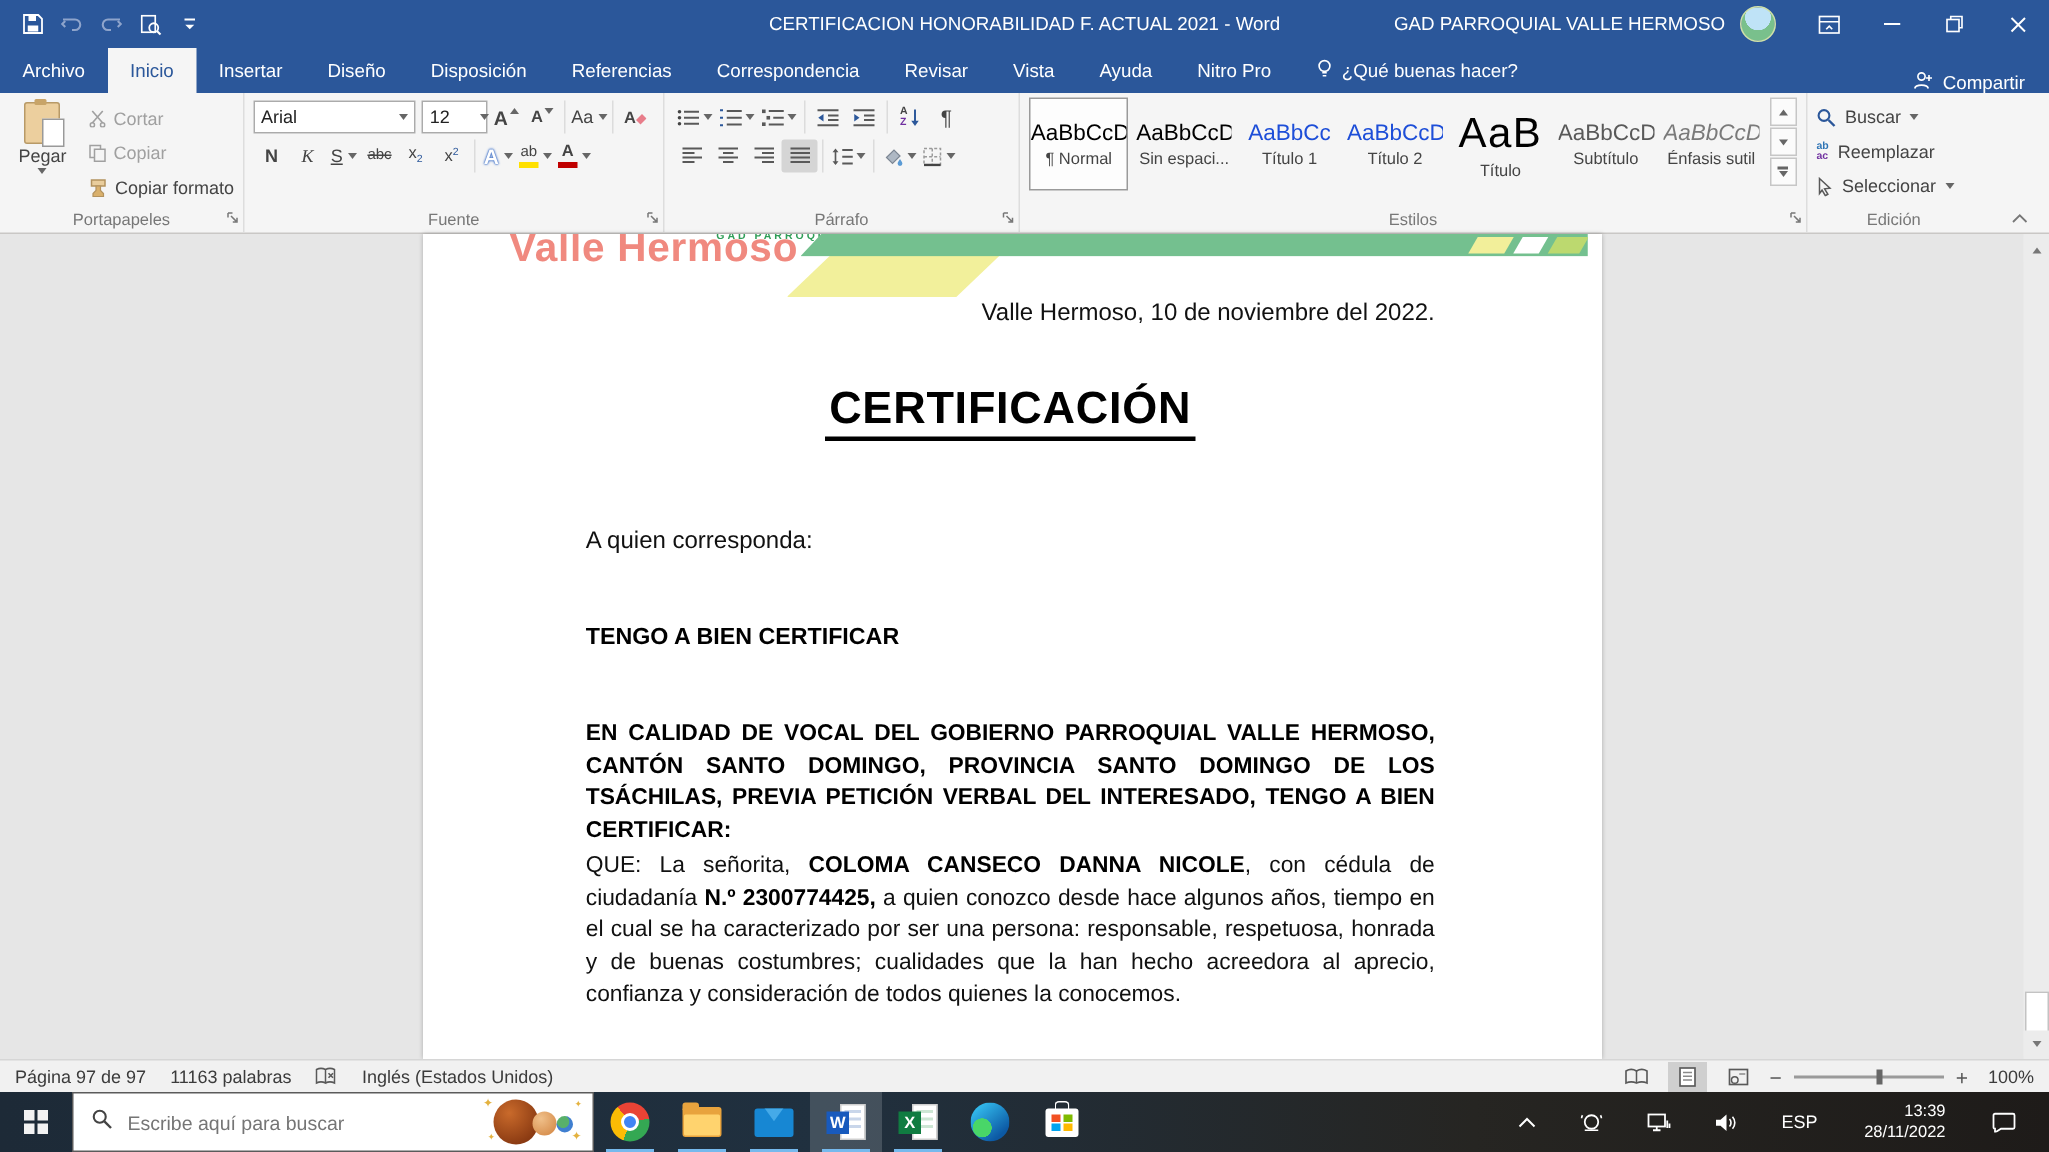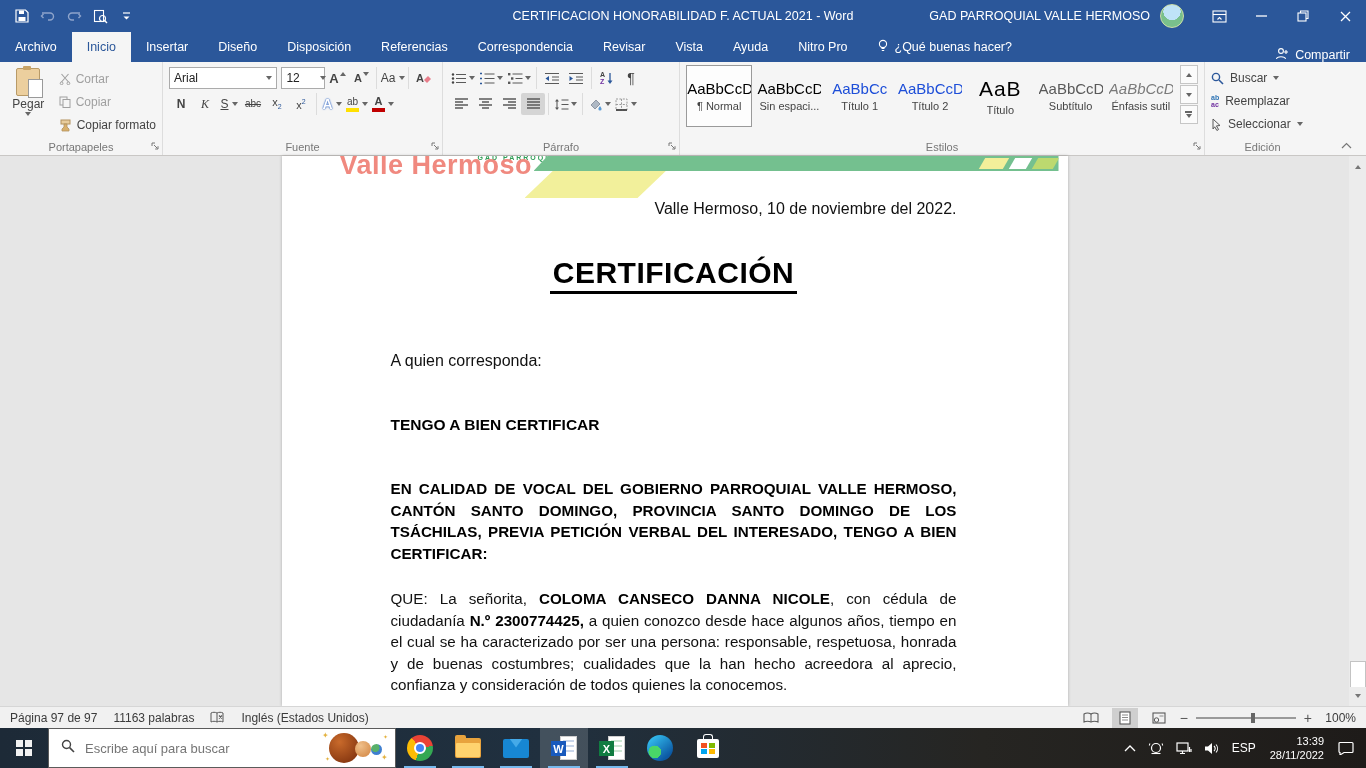--- a/index.html
+++ b/index.html
@@ -72,21 +72,21 @@
   .p-ic svg{display:block}
 
   
   .g-styles .rg-body{display:flex;align-items:flex-start;gap:4px;padding-top:3px;}
   .style-cell{width:69px;height:60px;display:flex;flex-direction:column;align-items:center;justify-content:center;
               gap:3px;border:1px solid transparent;overflow:hidden;}
   .style-cell.selected{border:1px solid #9a9a9a;background:#fdfdfd;}
   .sc-prev{font-size:15px;white-space:nowrap;overflow:hidden;max-width:64px;color:#000;}
   .sc-name{font-size:11px;color:#444;white-space:nowrap;overflow:hidden;max-width:66px;}
   .prev-blue{color:#1d4ed8}
-  .prev-big{font-size:21px;letter-spacing:1px}
+  .prev-big{font-size:28px;letter-spacing:1px}
   .prev-gray{color:#595959}
   .prev-it{font-style:italic;color:#7a7a7a}
   .st-scroll{display:flex;flex-direction:column;gap:1px;margin-left:2px;}
   .st-sbtn{width:16px;height:17px;border:1px solid #c6c6c6;background:#fbfbfb;display:flex;align-items:center;justify-content:center;}
   .tri-up{width:0;height:0;border-left:3px solid transparent;border-right:3px solid transparent;border-bottom:4px solid #666;}
   .morebar{width:7px;height:1.5px;background:#666;margin-bottom:1px;}
 
   
   .g-edit .rg-body{display:flex;flex-direction:column;gap:3px;padding-top:6px;}
   .ecmd{display:flex;align-items:center;gap:6px;height:20px;white-space:nowrap;}
@@ -111,21 +111,21 @@
           clip-path:polygon(28% 0,100% 0,72% 100%,0 100%);}
   .doccontent{position:absolute;left:109px;right:111px;top:0;}
   .dateline{position:absolute;top:44px;width:100%;text-align:right;font-size:16px;color:#111;}
   .doctitle-wrap{position:absolute;top:100px;width:100%;text-align:center;}
   .doctitle{display:inline-block;font-size:30px;font-weight:800;letter-spacing:.5px;color:#000;
             border-bottom:3px solid #000;padding:0 3px 1px 3px;}
   .salutation{position:absolute;top:196px;font-size:16px;color:#111;}
   .heading{position:absolute;top:260px;font-size:15.5px;font-weight:bold;color:#000;}
   .parabold{position:absolute;top:322px;width:100%;font-size:15.2px;font-weight:bold;line-height:21.5px;
             text-align:justify;color:#000;}
-  .para2{position:absolute;top:432px;width:100%;font-size:15.2px;line-height:21.5px;text-align:justify;color:#111;}
+  .para2{position:absolute;top:410px;width:100%;font-size:15.2px;line-height:21.5px;text-align:justify;color:#111;}
   .para2 b{color:#000}
 
   
   .vscroll{position:absolute;right:0;top:0;width:17px;height:550px;background:#ececec;}
   .vs-arrow{position:absolute;left:0;width:17px;height:17px;display:flex;align-items:center;justify-content:center;background:#ececec;}
   .vs-up{top:2px}.vs-down{bottom:2px}
   .vs-thumb{position:absolute;left:1px;top:505px;width:14px;height:26px;background:#fff;border:1px solid #c3c3c3;}
 
   
   .statusbar{position:absolute;left:0;top:706px;width:100%;height:22px;background:#f1f1f1;border-top:1px solid #d6d6d6;
@@ -181,21 +181,21 @@
   .tile-excel{background:#107c41;}
   .office-page i.gr{background:#cde6d4}
   .edge-ic{width:26px;height:26px;border-radius:50%;
      background:radial-gradient(circle at 30% 65%,#49d668 0 25%,transparent 26%),
                 linear-gradient(140deg,#35c1f1 10%,#0c59a4 80%);}
   .store-ic{position:relative;width:22px;height:19px;background:#fff;border-radius:2px;}
   .store-ic:before{content:"";position:absolute;left:6px;top:-5px;width:8px;height:5px;border:1.5px solid #fff;border-bottom:none;border-radius:3px 3px 0 0;}
   .store-flag{position:absolute;left:4px;top:4px;display:grid;grid-template-columns:6px 6px;grid-template-rows:5px 5px;gap:1.5px;}
   .store-flag .r{background:#f25022}.store-flag .g{background:#7fba00}.store-flag .b{background:#00a4ef}.store-flag .y{background:#ffb900}
   .tb-spacer{flex:1}
-  .tray{display:flex;align-items:center;gap:0;padding-right:6px;}
+  .tray{display:flex;align-items:center;gap:17px;padding-right:16px;}
   .trayit{display:flex;align-items:center;justify-content:center;height:40px;padding:0 6px;}
   .tray-lang{font-size:12px;}
   .tray-clock{display:flex;flex-direction:column;align-items:flex-end;justify-content:center;font-size:11px;line-height:1.3;padding:0 8px;}
   svg.wic{display:block}
 </style>
 </head>
 <body>
 
 <div class="app">
 

